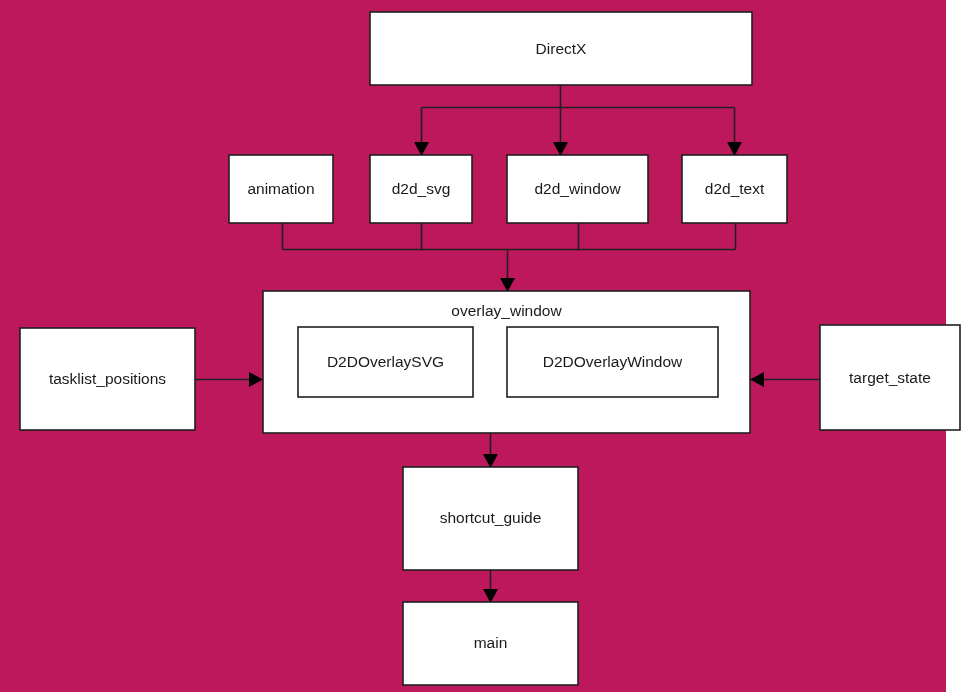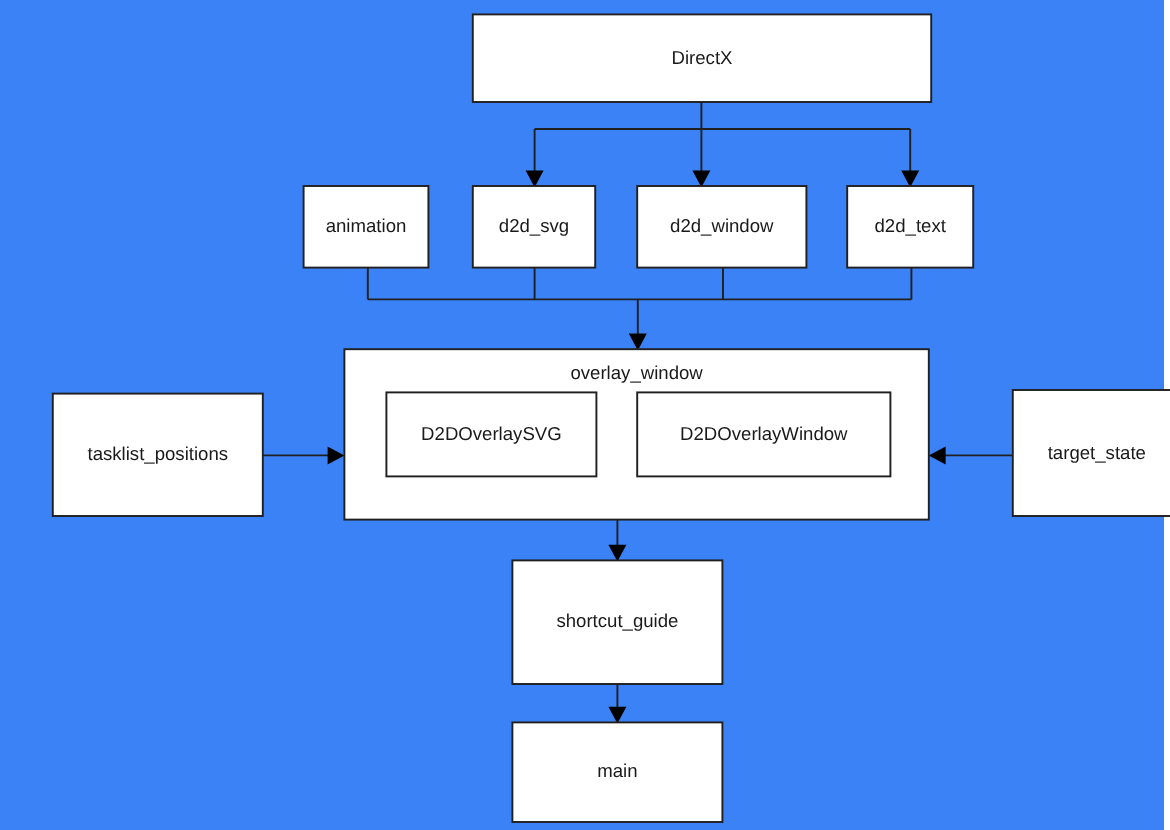--- a/index.html
+++ b/index.html
@@ -11,22 +11,21 @@
   body {
     width: 975px;
     height: 692px;
     font-family: "Liberation Sans", "DejaVu Sans", sans-serif;
     overflow: hidden;
   }
   #diagram-root {
     position: relative;
     width: 946px;
     height: 692px;
-    background: #3b82f6;
-    padding-left: 24px;
+    background: #be185d;
   }
   svg#diagram-svg {
     display: block;
     width: 975px;
     height: 692px;
   }
   .node-box {
     fill: #ffffff;
     stroke: #202020;
     stroke-width: 1.6;

